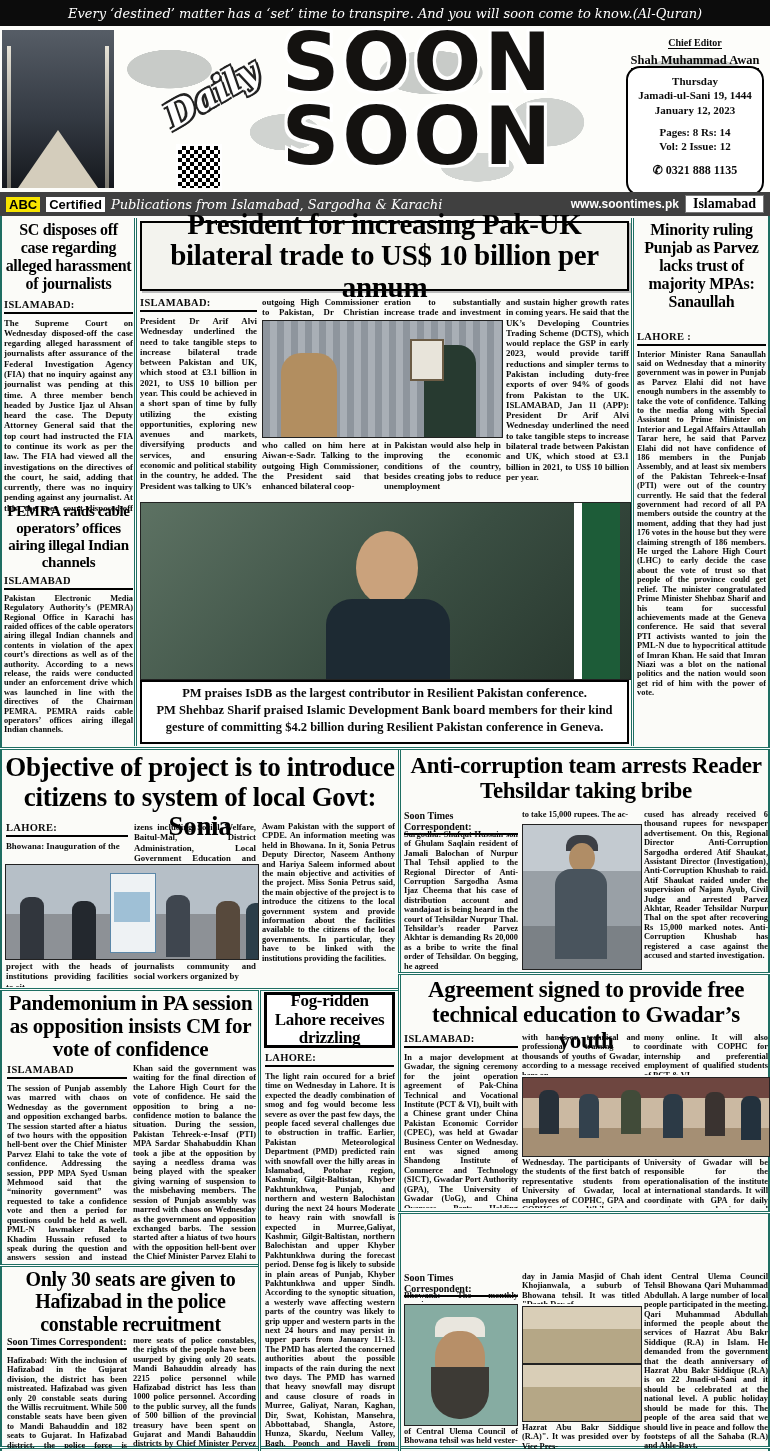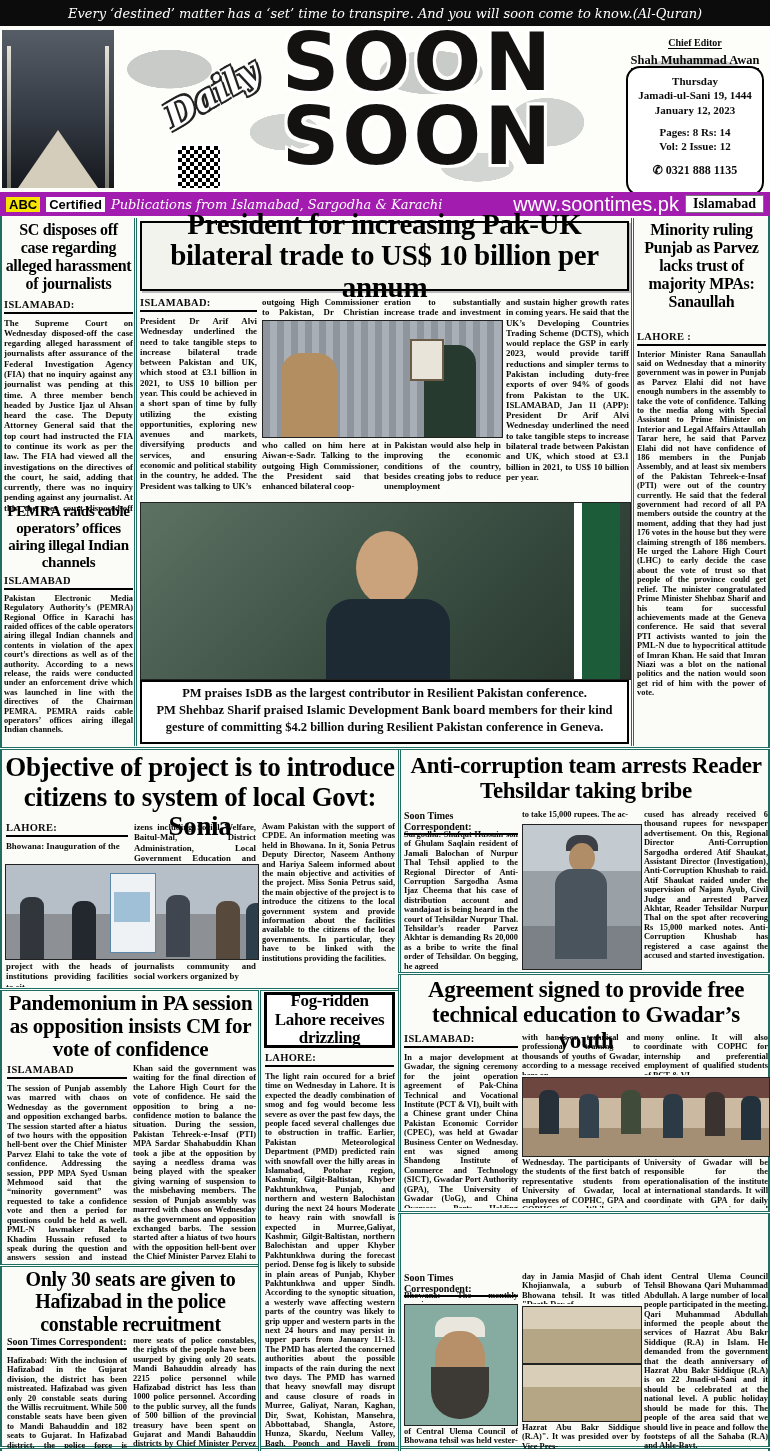--- a/index.html
+++ b/index.html
@@ -34,29 +34,29 @@
   .mast-title .t2{font-size:80px;}
   #qr-code{position:absolute;left:176px;top:118px;width:42px;height:42px;border:2px solid #fff;
     background:repeating-conic-gradient(#000 0% 25%,#fff 0% 50%) 0 0/8px 8px;}
   .chief{position:absolute;right:8px;top:6px;width:134px;text-align:center;font-weight:bold;}
   .chief .lab{font-size:10px;border-bottom:1px solid #000;display:inline-block;}
   .chief .name{font-size:12.5px;border-bottom:1.5px solid #000;display:inline-block;margin-top:1px;}
   .datebox{position:absolute;right:6px;top:40px;width:126px;height:114px;border:2px solid #000;
     border-radius:14px;background:#fff;padding:6px 4px;text-align:center;font-weight:bold;font-size:11px;line-height:1.3;}
   .datebox .ph{margin-top:10px;font-size:12px;}
   
-  .infobar{position:absolute;left:0;top:192px;width:770px;height:24px;background:#a21caf;
+  .infobar{position:absolute;left:0;top:192px;width:770px;height:24px;background:#404040;
     display:flex;align-items:center;gap:6px;padding:0 6px;box-sizing:border-box;}
   .abc{background:#f7e400;color:#000;font-family:"Liberation Sans",sans-serif;font-weight:bold;
     font-size:13px;padding:0 3px;}
   .cert{background:#fff;color:#000;font-family:"Liberation Sans",sans-serif;font-weight:bold;
     font-size:13px;padding:0 3px;}
   .tagline{color:#fff;font-family:"DejaVu Serif",serif;font-style:italic;font-size:13px;}
   .ib-spacer{flex:1;}
-  .site{color:#fff;font-family:"Liberation Sans",sans-serif;font-weight:normal;font-size:20px;text-decoration:none;}
+  .site{color:#fff;font-family:"Liberation Sans",sans-serif;font-weight:bold;font-size:12px;text-decoration:none;}
   .citybadge{background:#fff;color:#000;border:1px solid #777;font-weight:bold;font-size:14px;padding:0 7px;}
   
   .vdiv{position:absolute;width:1px;border-left:1.5px solid #1e6e62;border-right:1.5px solid #1e6e62;background:#fff;}
   .hdiv{position:absolute;height:1px;border-top:1.5px solid #1e6e62;border-bottom:1.5px solid #1e6e62;background:#fff;}
   
   .hl{font-weight:bold;text-align:center;color:#000;letter-spacing:-0.3px;}
   .dateline{font-weight:bold;font-size:10.5px;border-bottom:2px solid #000;padding-bottom:2px;
     margin-bottom:4px;display:block;letter-spacing:0.3px;}
   .corr{font-weight:bold;font-size:10px;border-bottom:2px solid #000;padding-bottom:1px;display:block;}
   .bt{font-weight:bold;font-size:8.8px;line-height:1.17;text-align:justify;overflow:hidden;}

